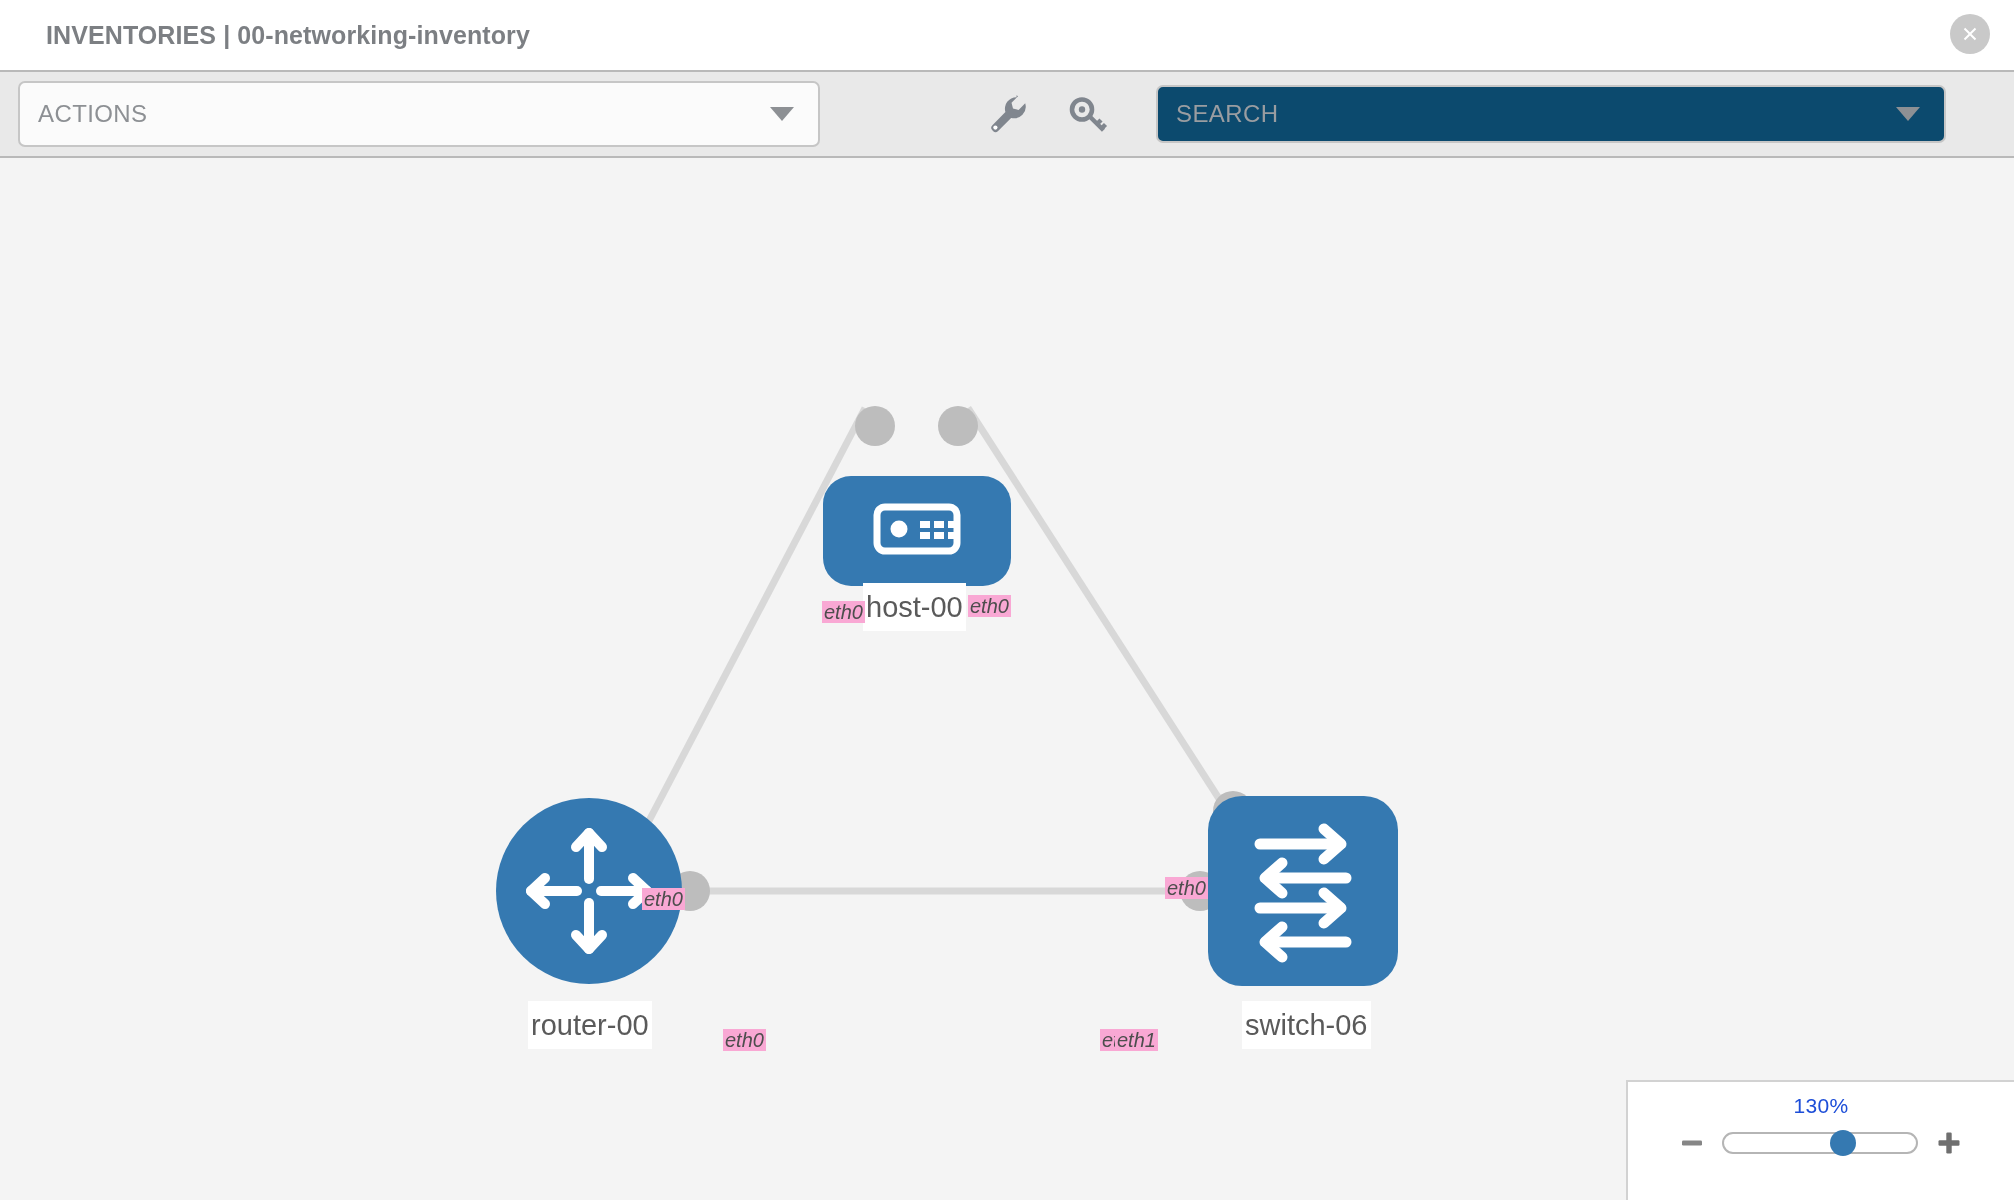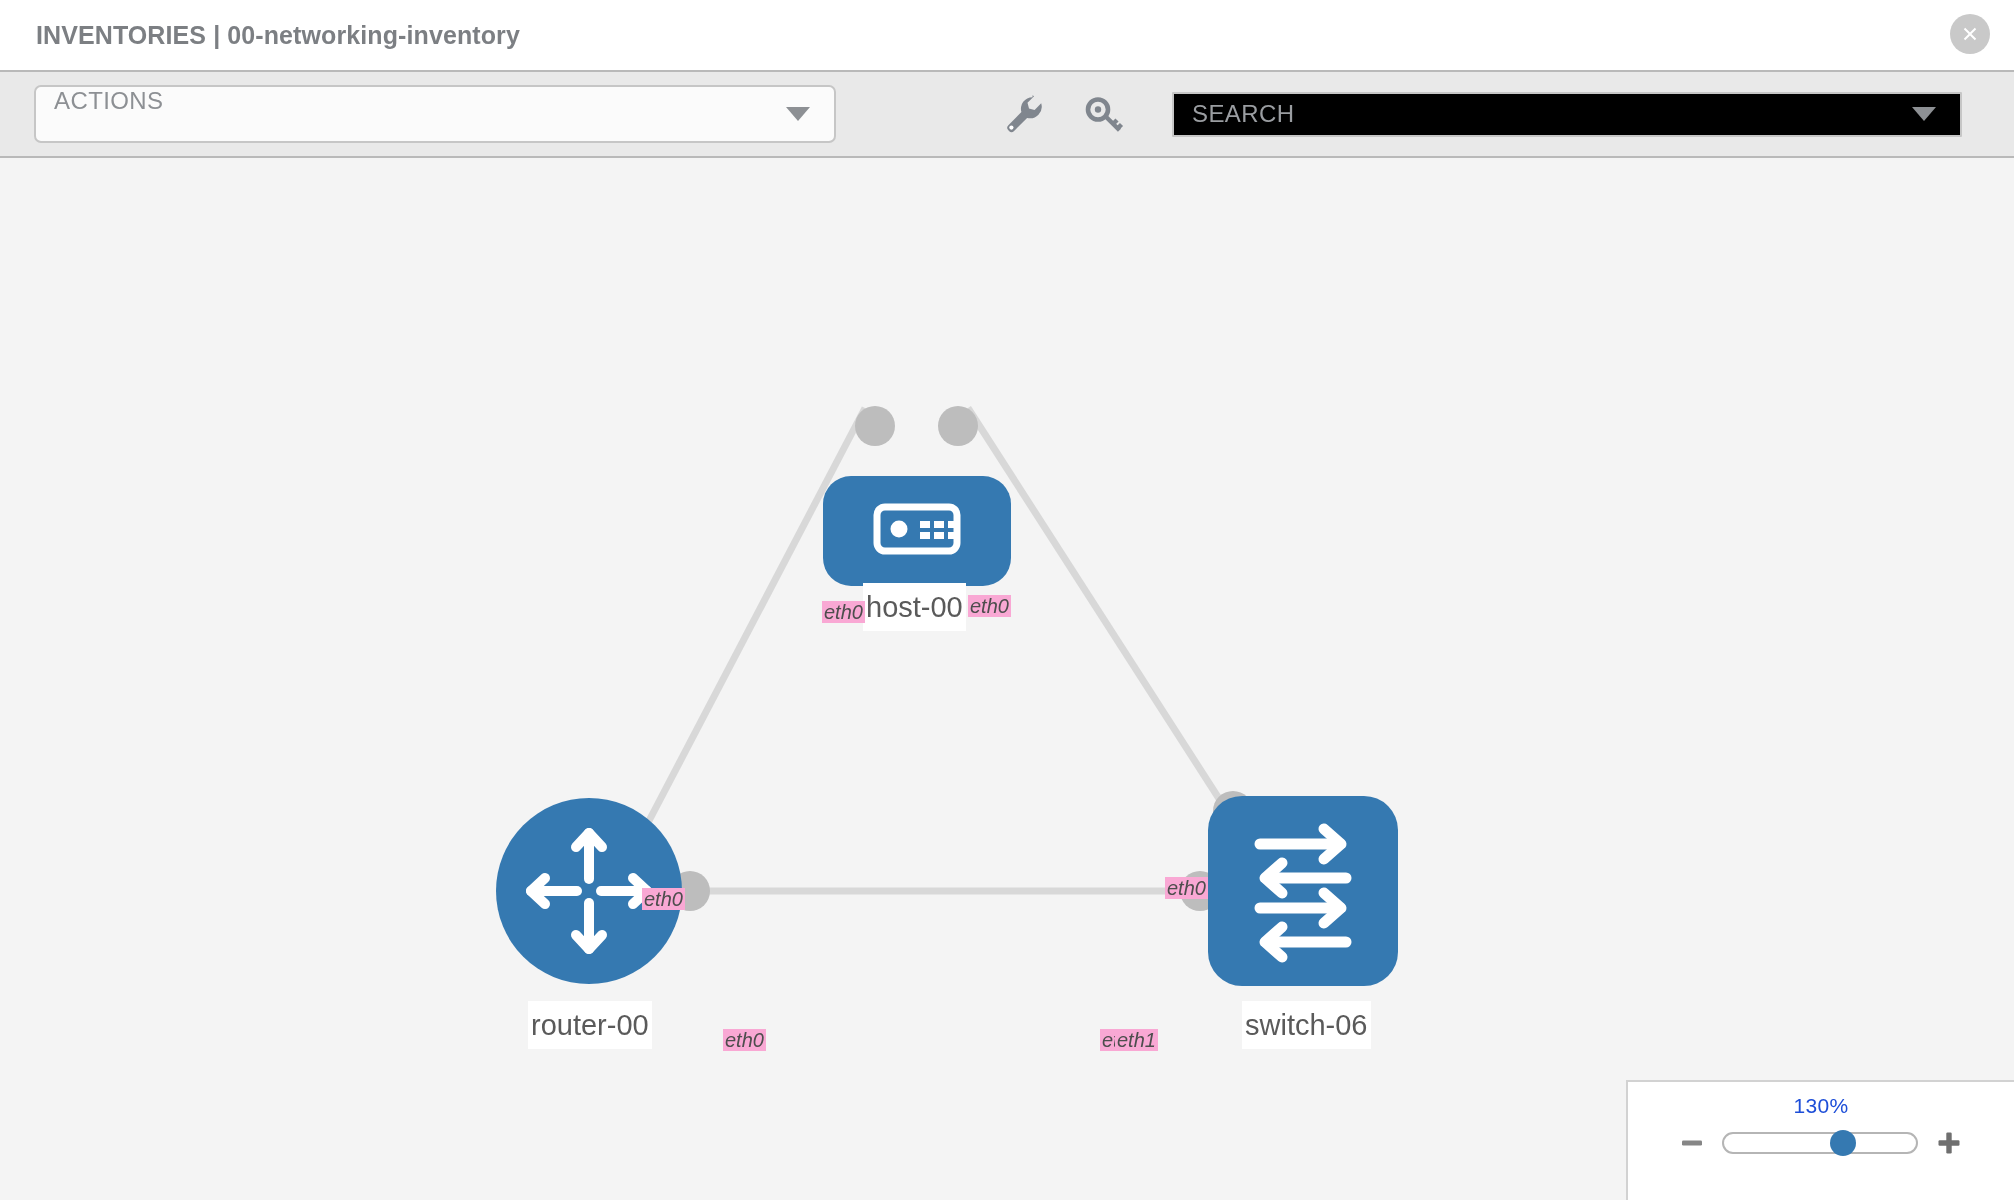--- a/index.html
+++ b/index.html
@@ -8,21 +8,21 @@
     font-family: "Liberation Sans", sans-serif;
     background: #ffffff;
     overflow: hidden;
   }
   #app { position: relative; width: 2014px; height: 1200px; }
 
   
   .header {
     position: absolute; left: 0; top: 0; width: 2014px; height: 70px;
     background: #ffffff;
-    display: flex; align-items: center;
+    display: flex; align-items: center; padding-left: 10px;
   }
   .header-title {
     margin-left: 36px;
     font-size: 25px;
     font-weight: bold;
     color: #7c7f83;
     letter-spacing: 0.1px;
     white-space: nowrap;
   }
   .close-btn {
@@ -36,26 +36,26 @@
 
   
   .toolbar {
     position: absolute; left: 0; top: 70px; width: 2014px; height: 88px;
     background: #e9e9e9;
     border-top: 2px solid #b9b9b9;
     border-bottom: 2px solid #b9b9b9;
     display: flex; align-items: center;
   }
   .actions-select {
-    margin-left: 34px;
-    width: 802px; height: 58px;
+    margin-left: 18px;
+    width: 802px; height: 66px;
     background: #fbfbfb;
     border: 2px solid #c6c6c6;
     border-radius: 7px;
-    display: flex; 
+    display: flex; align-items: center;
     position: relative;
     cursor: pointer;
   }
   .actions-label {
     margin-left: 18px;
     font-size: 24px; color: #8d9094;
     letter-spacing: 0.4px;
   }
   .caret {
     position: absolute; right: 24px; top: 50%;
@@ -66,24 +66,24 @@
     transform: translateY(-50%);
   }
   .tool-icons {
     display: flex; align-items: center; gap: 40px;
     margin-left: 166px;
   }
   .tool-icon { width: 42px; height: 42px; cursor: pointer; display: block; }
 
   .search-box {
     margin-left: 46px;
-    width: 790px; height: 45px;
-    background: #000000;
+    width: 790px; height: 58px;
+    background: #0c4a6e;
     border: 2px solid #c6c6c6;
-    border-radius: 1px;
+    border-radius: 7px;
     display: flex; align-items: center;
     position: relative;
     cursor: text;
   }
   .search-label {
     margin-left: 18px;
     font-size: 24px; color: #9a9da1;
     letter-spacing: 0.4px;
   }
 

